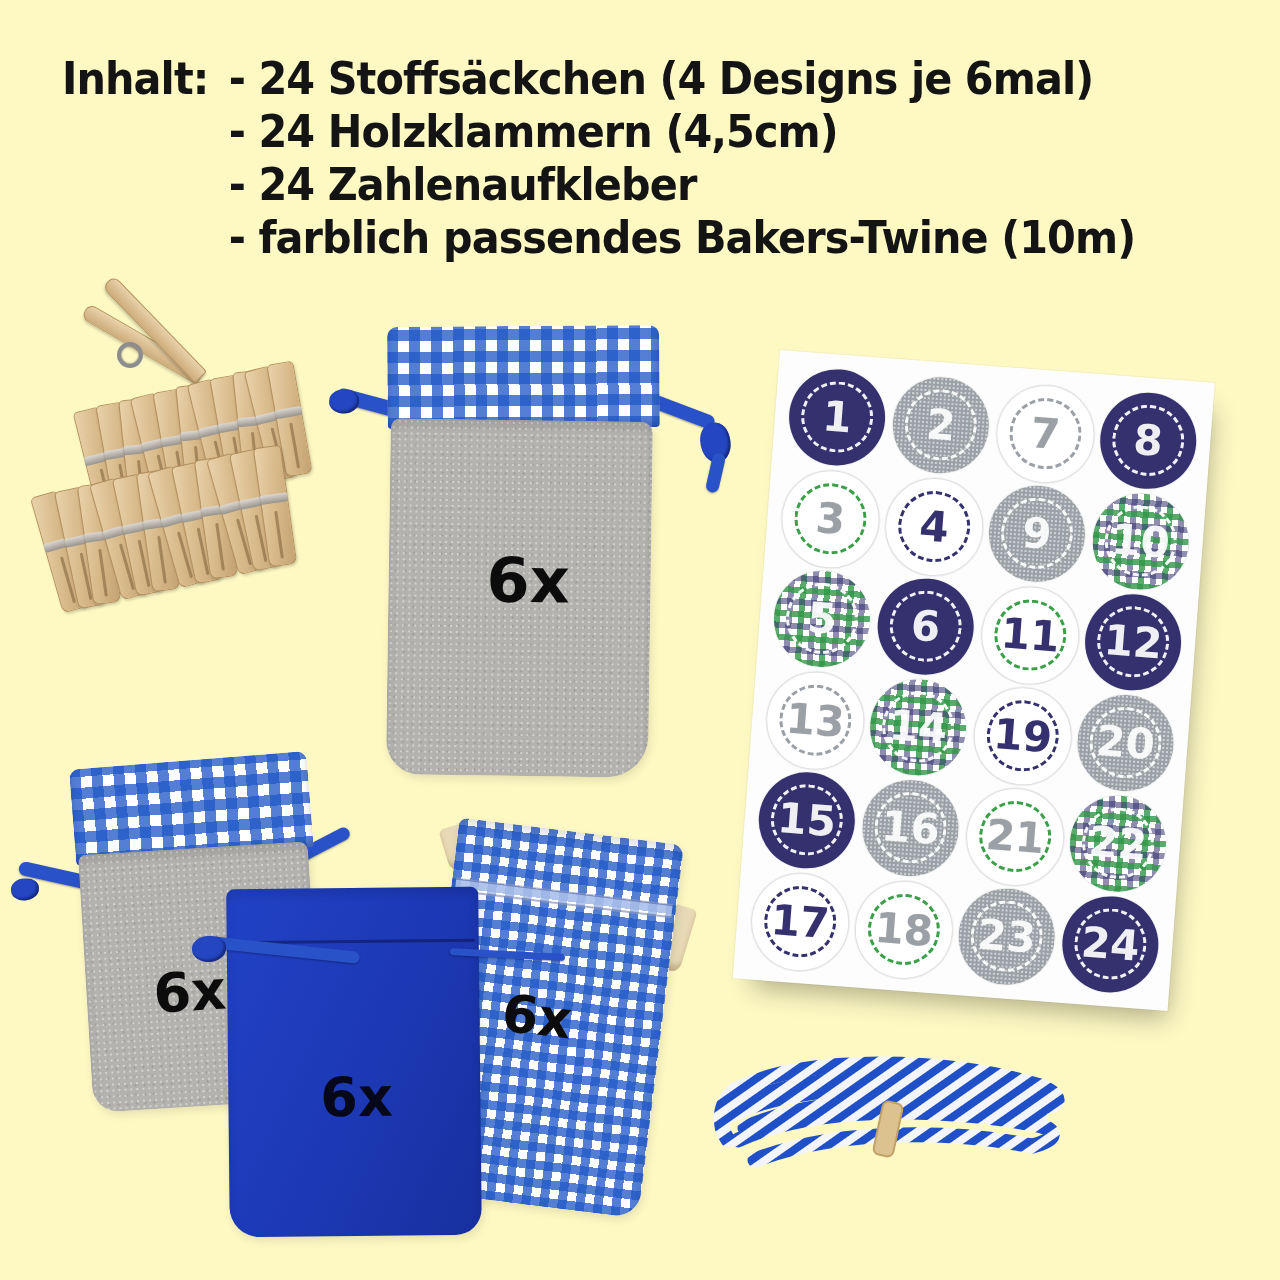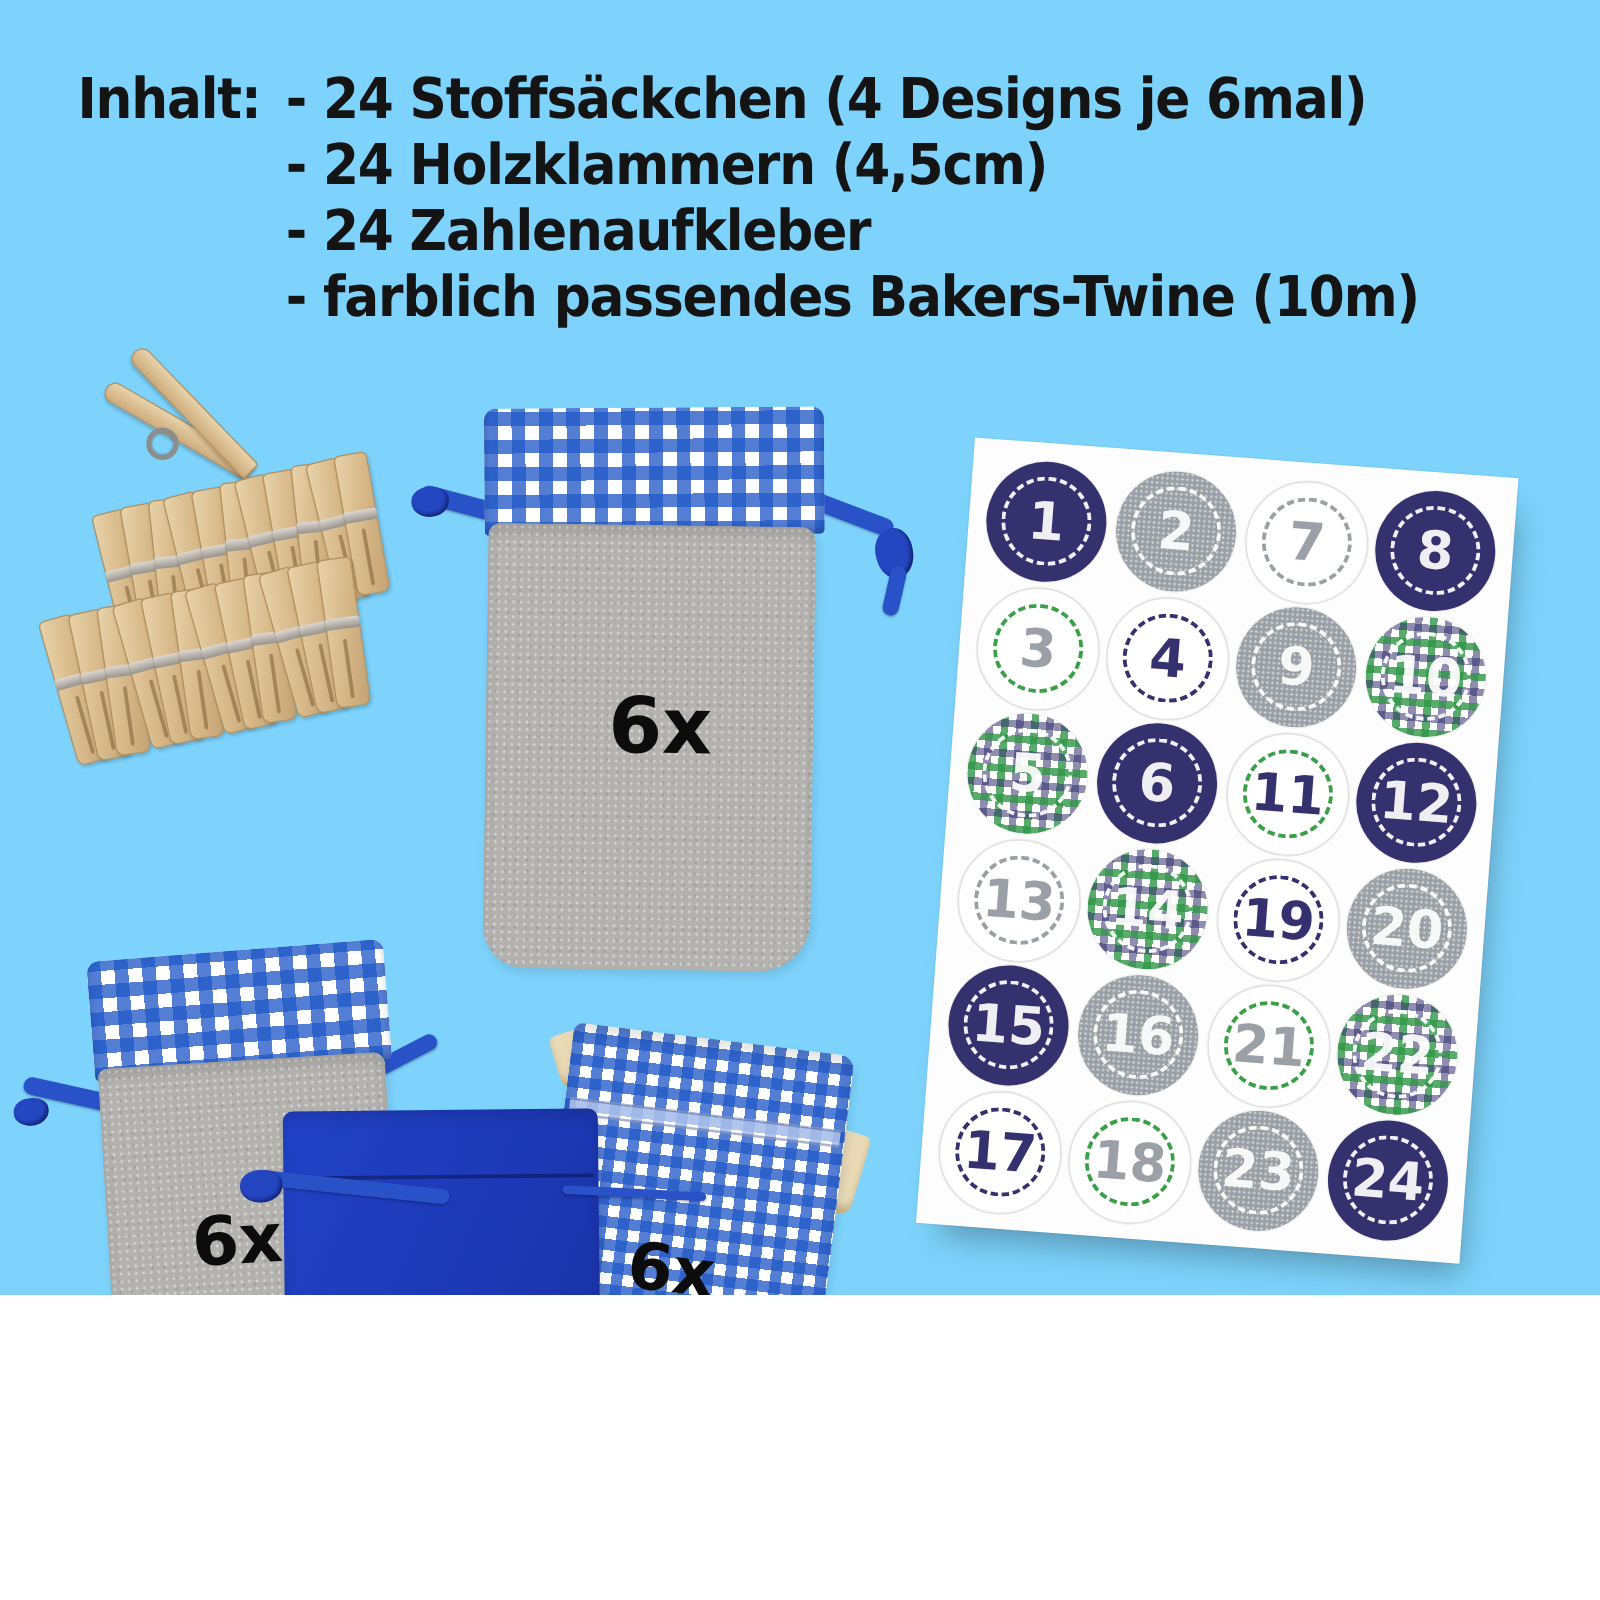--- a/index.html
+++ b/index.html
@@ -1,16 +1,16 @@
 <!DOCTYPE html>
 <html><head>
 <meta charset="utf-8">
 <style>
   html,body{margin:0;padding:0;background:#fff;}
-  .canvas{position:relative;width:1280px;height:1036px;background:#7dd3fc;overflow:hidden;
+  .canvas{position:relative;width:1280px;height:1280px;background:#fef9c3;overflow:hidden;
           font-family:"DejaVu Sans","Liberation Sans",sans-serif;}
 
   
   .content-list{position:absolute;left:62px;top:52px;display:flex;gap:22px;
                 transform:scaleX(.92);transform-origin:left top;}
   .content-list .lead{font-size:45px;font-weight:700;color:#141414;letter-spacing:-1px;line-height:53px;}
   .content-list .items{display:flex;flex-direction:column;}
   .content-list .item{font-size:45px;font-weight:700;color:#141414;letter-spacing:-1px;line-height:53px;white-space:nowrap;}
 
   

